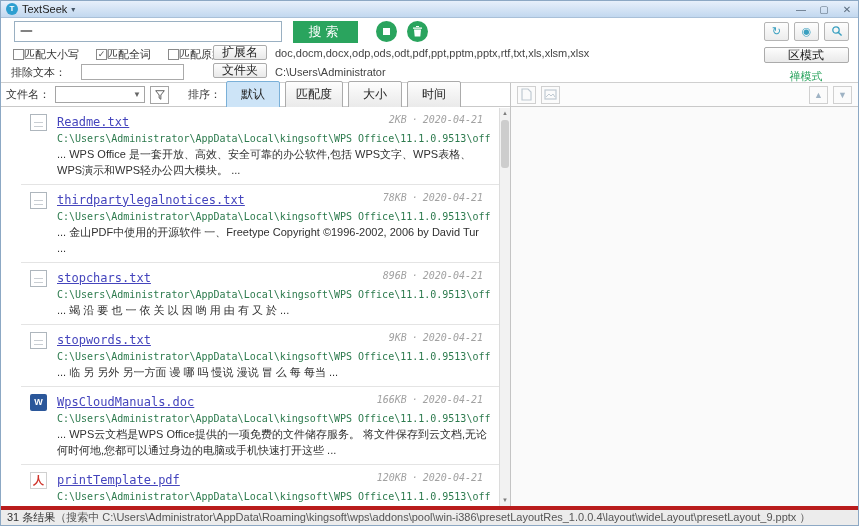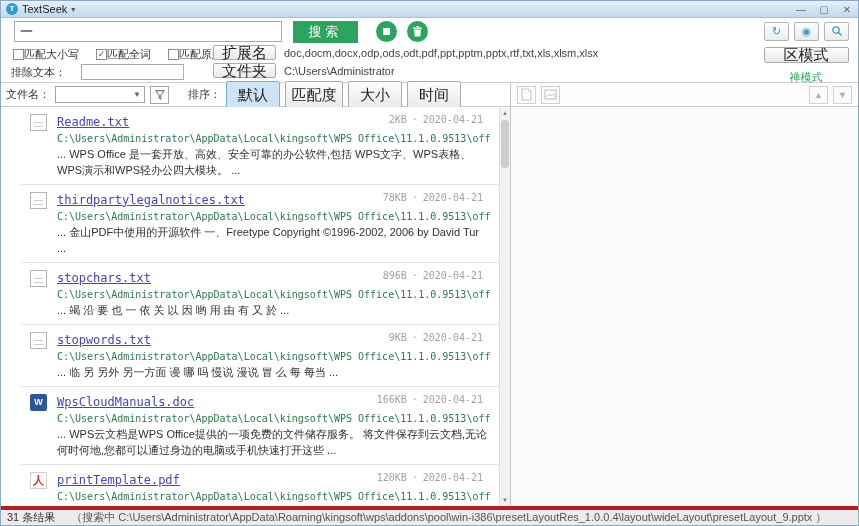--- a/index.html
+++ b/index.html
@@ -19,23 +19,23 @@
   .search-btn { position:absolute; left:292px; top:3px; width:65px; height:22px; background:#2aa45e; color:#fff; border:none; font-size:13px; letter-spacing:4px; cursor:pointer; }
   .circle-btn { position:absolute; top:3px; width:21px; height:21px; border-radius:50%; background:#2aa45e; border:none; display:flex; align-items:center; justify-content:center; cursor:pointer; }
   .stop-btn { left:375px; }
   .trash-btn { left:406px; }
   .stop-square { width:7px; height:7px; background:#fff; }
   .chk-row { position:absolute; left:12px; top:29px; display:flex; gap:17px; font-size:11px; color:#333; }
   .chk { display:flex; align-items:center; gap:0; cursor:pointer; }
   .box { width:11px; height:11px; border:1px solid #8a8a8a; background:#fff; font-size:9px; line-height:9px; text-align:center; color:#555; }
   .exclude-row { position:absolute; left:10px; top:46px; display:flex; align-items:center; gap:15px; font-size:11px; color:#333; }
   .exclude-input { width:103px; height:16px; border:1px solid #aaa; font-size:11px; padding:0 3px; outline:none; }
-  .opt-btn { background:linear-gradient(#fdfdfd,#e9e9e9); border:1px solid #ababab; border-radius:2px; font-size:15px; color:#222; padding:0 8px; height:15px; line-height:13px; cursor:pointer; }
+  .opt-btn { background:linear-gradient(#fdfdfd,#e9e9e9); border:1px solid #ababab; border-radius:2px; font-size:12px; color:#222; padding:0 8px; height:15px; line-height:13px; cursor:pointer;font-family:Liberation Serif, serif; }
   .ext-row { position:absolute; left:212px; top:27px; display:flex; align-items:center; gap:8px; font-size:11px; color:#444; }
-  .folder-row { position:absolute; left:212px; top:45px; display:flex; align-items:center; gap:8px; font-size:11px; color:#444; }
+  .folder-row { position:absolute; left:212px; top:45px; display:flex; align-items:flex-end; gap:8px; font-size:11px; color:#444; }
   .mode-group { position:absolute; right:9px; top:4px; width:86px; text-align:center; }
   .mode-icons { display:flex; gap:5px; justify-content:flex-end; }
   .mini-btn { width:25px; height:19px; background:linear-gradient(#fefefe,#ececec); border:1px solid #b5b5b5; border-radius:2px; color:#3aa0c0; font-size:11px; line-height:16px; text-align:center; cursor:pointer; }
   .zone-btn { margin-top:6px; width:85px; height:16px; line-height:14px; }
   .zen-link { display:block; margin-top:6px; color:#2aa45e; font-size:11px; text-decoration:none; cursor:pointer; }
 
   
   .main { flex:1; display:flex; min-height:0; border-top:1px solid #cfcfcf; }
   .left-col { width:510px; flex:0 0 510px; border-right:1px solid #c4c4c4; display:flex; flex-direction:column; min-height:0; position:relative; }
   .filterbar { height:24px; flex:0 0 24px; border-bottom:1px solid #c9c9c9; display:flex; align-items:center; padding:0 5px; font-size:11px; color:#333; gap:5px; background:#fff; }
@@ -46,21 +46,21 @@
   .sort-btn.active { background:#cde4f7; border-color:#7ab0d8; }
 
   .list { flex:1; overflow:hidden; background:#fff; padding-right:11px;padding-left:20px; }
   .item { position:relative; padding:5px 8px 5px 36px; border-bottom:1px solid #e4e4e4; }
   .ficon { position:absolute; left:9px; top:7px; width:17px; height:17px; font-size:9px; font-weight:bold; display:flex; align-items:center; justify-content:center; }
   .ficon-txt { background:#fff; border:1px solid #aeb6bd; color:#9aa2a9;
     background-image:repeating-linear-gradient(#fff 0 3px,#c9ced3 3px 4px); background-size:9px 14px; background-position:3px 4px; background-repeat:no-repeat; }
   .ficon-doc { background:#2b579a; color:#fff; border-radius:2px; }
   .ficon-pdf { background:#fff; border:1px solid #d0d0d0; color:#d0342b; font-size:11px; }
   .fname { font-family:"DejaVu Sans Mono",monospace; font-size:12px; color:#4545bd; text-decoration:underline; cursor:pointer; display:inline-block; }
-  .fmeta { position:absolute; right:16px; top:7px; font-family:"DejaVu Sans Mono",monospace; font-size:10px; color:#a2a2a2; }
+  .fmeta { position:absolute; right:16px; top:7px; font-family:"DejaVu Sans Mono",monospace; font-size:10px; color:#a2a2a2;font-style:italic; }
   .fmeta .dot { margin:0 5px; }
   .fpath { font-family:"DejaVu Sans Mono",monospace; font-size:10px; color:#2c7a4d; margin-top:3px; white-space:nowrap; overflow:hidden; }
   .fsnippet { font-size:11px; color:#303030; margin-top:3px; line-height:1.45; }
 
   
   .scrollbar { position:absolute; right:0; top:25px; bottom:0; width:11px; background:#f2f2f2; border-left:1px solid #dcdcdc; }
   .scroll-btn { position:absolute; left:0; width:10px; height:11px; font-size:6px; color:#7d7d7d; text-align:center; line-height:11px; background:#f2f2f2; cursor:pointer; }
   .scroll-up { top:0; }
   .scroll-down { bottom:0; }
   .scroll-thumb { position:absolute; left:1px; top:12px; width:8px; height:48px; background:#cdcdcd; border-radius:3px; cursor:grab; }
@@ -68,21 +68,21 @@
   
   .right-col { flex:1; display:flex; flex-direction:column; min-width:0; background:#fdfdfd; }
   .preview-toolbar { height:24px; flex:0 0 24px; border-bottom:1px solid #c9c9c9; display:flex; align-items:center; padding:0 6px; gap:5px; background:#fcfcfc; }
   .pv-btn { width:19px; height:18px; border:1px solid #d0d0d0; background:#fbfbfb; display:flex; align-items:center; justify-content:center; color:#b9c4cd; cursor:pointer; }
   .pv-spacer { flex:1; }
   .pv-arrow { font-size:9px; color:#9fb3c4; }
   .preview-area { flex:1; background:#fafafa; }
 
   
   .statusbar { height:19px; flex:0 0 19px; background:#ececec; border-top:4px solid #b91c1c; display:flex; align-items:center; padding:0 6px; font-size:11px; color:#333; white-space:nowrap; overflow:hidden; }
-  .status-search { color:#555; margin-left:16px; }
+  .status-search { color:#555; margin-left:0; }
   svg { display:block; }
 </style>
 </head>
 <body>
 
 <div class="window">
 
   <div class="titlebar">
     <div class="app-icon">T</div>
     <span>TextSeek</span>

